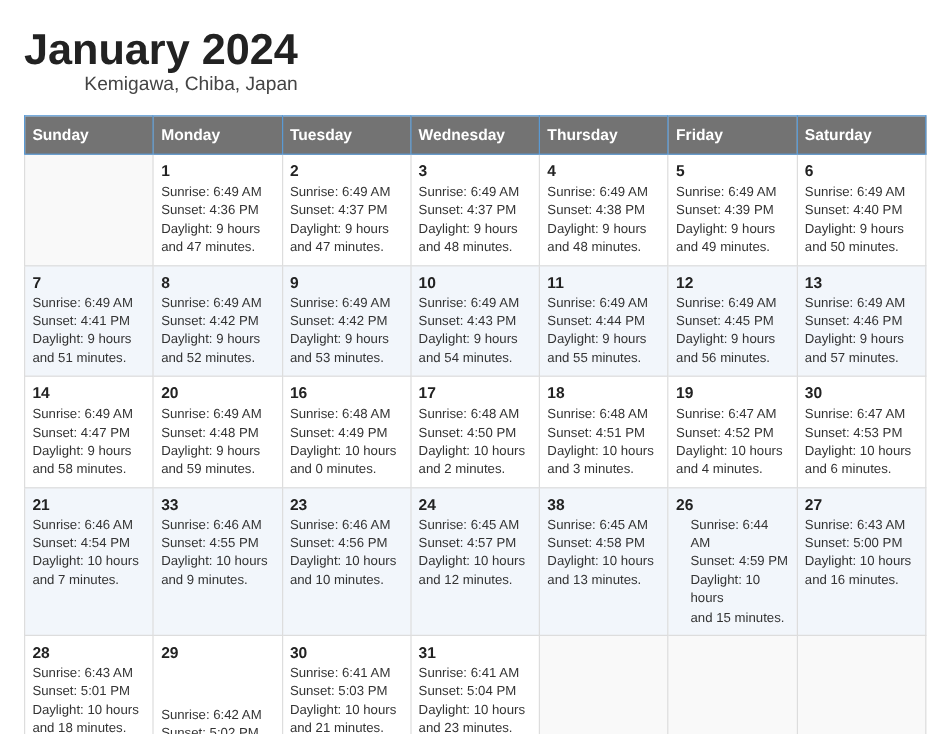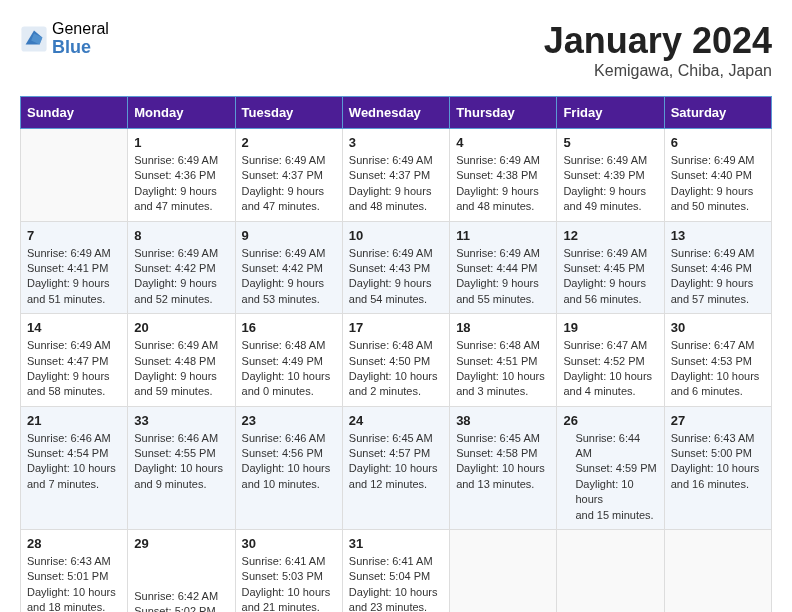--- a/index.html
+++ b/index.html
@@ -46,21 +46,21 @@
     .subtitle {
       font-size: 16px;
       color: #444;
     }
     table {
       width: 100%;
       border-collapse: collapse;
       font-size: 11px;
     }
     thead tr {
-      background-color: #4c1d95;
+      background-color: #737373;
       color: #fff;
     }
     thead th {
       padding: 8px 6px;
       text-align: left;
       font-size: 13px;
       font-weight: bold;
       border: 1px solid #5a9ad4;
     }
     tbody tr {
@@ -92,31 +92,20 @@
       line-height: 1.4;
     }
     .empty-cell {
       background: #f9f9f9;
     }
   </style>
 </head>
 <body>
 
 <div class="header">
-  <div class="logo">
-    <svg class="logo-icon" viewBox="0 0 40 40">
-      <rect x="2" y="2" width="36" height="36" rx="4" fill="#3a7abf" opacity="0.15"></rect>
-      <polygon points="8,28 20,8 32,18 28,28" fill="#3a7abf"></polygon>
-      <polygon points="20,12 32,18 28,28 16,22" fill="#5a9ad4" opacity="0.7"></polygon>
-    </svg>
-    <div class="logo-text">
-      <span>General</span>
-      <span class="logo-blue">Blue</span>
-    </div>
-  </div>
   <div class="title-block">
     <div class="main-title">January 2024</div>
     <div class="subtitle">Kemigawa, Chiba, Japan</div>
   </div>
 </div>
 
 <table>
   <thead>
     <tr>
     <th>Sunday</th>

